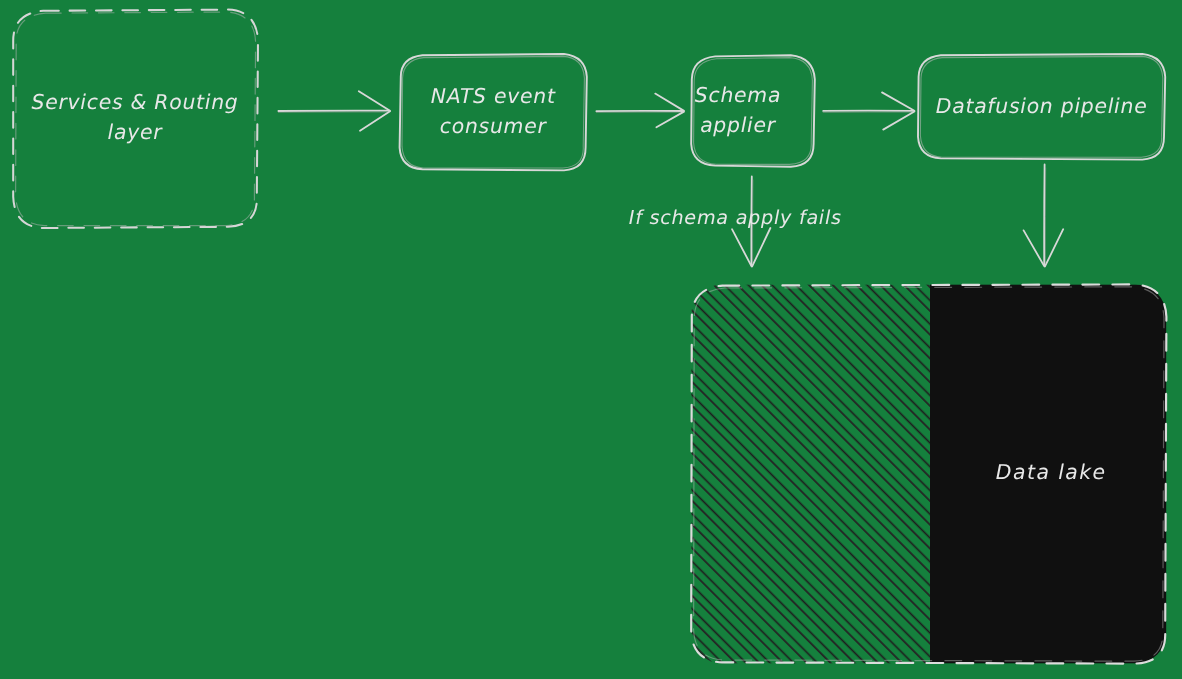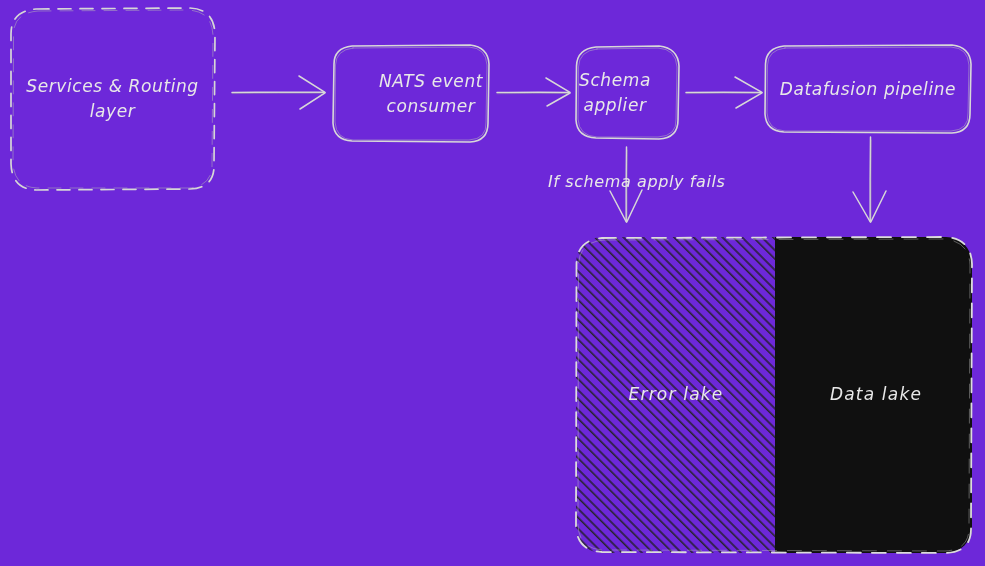--- a/index.html
+++ b/index.html
@@ -4,21 +4,21 @@
 <style>
   html, body {
     margin: 0;
     padding: 0;
     background: #121212;
   }
   #canvas {
     position: relative;
     width: 985px;
     height: 566px;
-    background: #6d28d9;
+    background: #15803d;
     overflow: hidden;
     font-family: "DejaVu Sans", sans-serif;
   }
   svg.layer {
     position: absolute;
     top: 0;
     left: 0;
     width: 985px;
     height: 566px;
     overflow: visible;
@@ -41,21 +41,20 @@
   }
   .edge-label {
     position: absolute;
     color: #e8e8e8;
     font-family: "DejaVu Sans", sans-serif;
     font-size: 16px;
     font-style: italic;
     font-weight: 300;
     letter-spacing: 0.6px;
     white-space: nowrap;
-    margin-left: 24px;
   }
   .lake-label {
     position: absolute;
     color: #e8e8e8;
     font-family: "DejaVu Sans", sans-serif;
     font-size: 17px;
     font-style: italic;
     font-weight: 300;
     letter-spacing: 1.2px;
     white-space: nowrap;
@@ -142,27 +141,26 @@
       <path d="M870.5 137 Q870 180 870.2 221" fill="none" stroke="#d8d8d8" stroke-width="1.5" stroke-linecap="round"></path>
       <path d="M871.4 140 Q871 181 871.2 219" fill="none" stroke="#9e9e9e" stroke-width="0.8" stroke-linecap="round" opacity="0.55"></path>
       <path d="M853 192 L870.3 222" fill="none" stroke="#d8d8d8" stroke-width="1.5" stroke-linecap="round"></path>
       <path d="M886 191 L870.8 222" fill="none" stroke="#d8d8d8" stroke-width="1.5" stroke-linecap="round"></path>
     </g>
   </svg>
 
   <div class="node-label" style="left:10px; top:8px; width:205px; height:182px;">Services &amp; Routing
 layer</div>
 
-  <div class="node-label" style="left:333px; top:45px; width:156px; height:97px;padding-left:20px;">NATS event
+  <div class="node-label" style="left:333px; top:45px; width:156px; height:97px;">NATS event
 consumer</div>
 
   <div class="node-label" style="left:575px; top:46px; width:80px; height:93px;">Schema
 applier</div>
 
   <div class="node-label" style="left:765px; top:45px; width:206px; height:88px;text-align:center;">Datafusion pipeline</div>
 
   <div class="edge-label" style="left:524px; top:172px;">If schema apply fails</div>
 
-  <div class="lake-label" style="left:576px; top:384px; width:200px;">Error lake</div>
 
   <div class="lake-label" style="left:778px; top:384px; width:196px;text-align:center;">Data lake</div>
 
 </div>
 
 </body></html>

